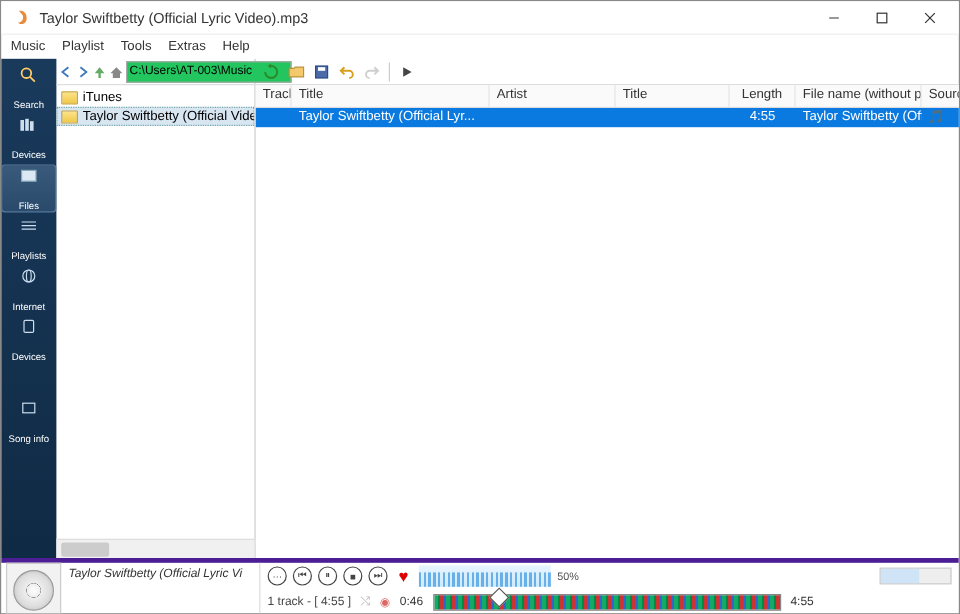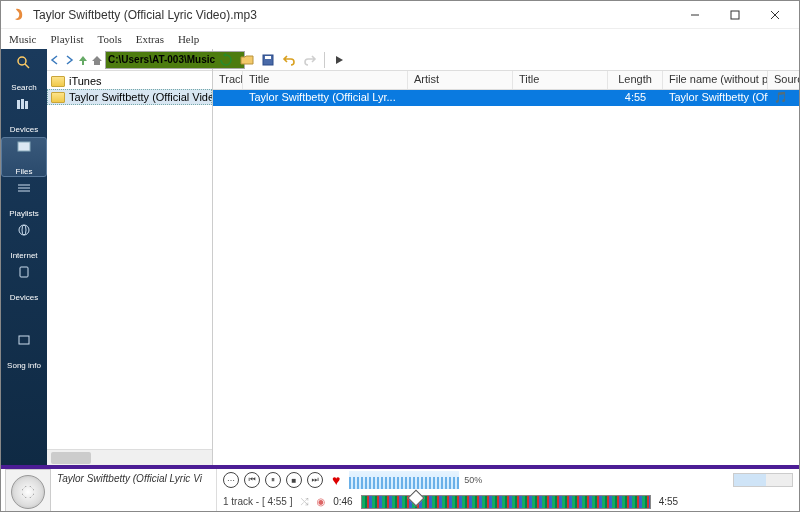--- a/index.html
+++ b/index.html
@@ -2,31 +2,31 @@
 <html><head>
 <meta charset="utf-8">
 <style>
   * { box-sizing: border-box; margin: 0; padding: 0; font-family: "Segoe UI", Tahoma, sans-serif; }
   body { background: #fff; width: 800px; height: 512px; overflow: hidden; border: 1px solid #888; }
   .titlebar { height: 28px; display: flex; align-items: center; padding: 0 4px; background: #fff; border-bottom: 1px solid #eee; }
   .titlebar .app-icon { width: 16px; height: 16px; margin: 0 6px; }
   .titlebar .title { font-size: 12px; flex: 1; color: #333; }
   .winbtn { width: 40px; height: 26px; display: flex; align-items: center; justify-content: center; color: #333; }
   .menubar { height: 20px; display: flex; align-items: center; padding: 0 8px; gap: 14px; font-size: 11px; color: #333; }
-  .menubar span { cursor: default; font-family: Liberation Serif, serif; }
+  .menubar span { cursor: default; }
   .content { display: flex; height: 416px; }
   .vtabs { width: 50px; background: linear-gradient(#1a3a5c,#0f2a44); display: flex; flex-direction: column; align-items: center; padding-top: 4px; gap: 2px; }
   .vtab { width: 46px; height: 40px; display: flex; flex-direction: column; align-items: center; justify-content: center; color: #fff; font-size: 8px; border: 1px solid transparent; gap: 14px; }
   .vtab.spacer { height: 24px; visibility: hidden; }
   .vtab.active { background: linear-gradient(#3a5a7c,#2a4a6c); border: 1px solid #5a7a9c; border-radius: 3px; }
   .vtab .ic { width: 18px; height: 14px; }
   .filepane { width: 166px; border-right: 1px solid #ccc; display: flex; flex-direction: column; }
   .navbar { height: 22px; display: flex; align-items: center; gap: 2px; padding: 0 2px; border-bottom: 1px solid #ddd; }
   .navic { width: 16px; height: 16px; display: flex; align-items: center; justify-content: center; font-size: 10px; color: #555; }
-  .pathbox { flex: 1; height: 18px; border: 1px solid #aaa; font-size: 10px; padding: 0 2px; background: #4d7c0f; font-weight: bold; }
+  .pathbox { flex: 1; height: 18px; border: 1px solid #aaa; font-size: 10px; padding: 0 2px; background: #22c55e; }
   .tree { flex: 1; font-size: 11px; padding: 2px 0; overflow: hidden; }
   .tree-item { height: 16px; display: flex; align-items: center; gap: 4px; padding: 0 4px; white-space: nowrap; overflow: hidden; }
   .tree-item.sel { background: #d8e6f2; outline: 1px dotted #7aa; outline-offset: -1px; }
   .folder-ic { width: 14px; height: 11px; background: linear-gradient(#fde38a,#f0c94a); border: 1px solid #c9a53a; border-radius: 1px; flex: none; }
   .tree-scroll { height: 16px; background: #f0f0f0; border-top: 1px solid #ddd; position: relative; }
   .tree-thumb { position: absolute; left: 4px; top: 2px; width: 40px; height: 12px; background: #ccc; border-radius: 2px; }
   .mainpane { flex: 1; display: flex; flex-direction: column; }
   .toolbar2 { height: 22px; display: flex; align-items: center; gap: 3px; padding: 0 4px; border-bottom: 1px solid #ddd; }
   .tbtn { width: 18px; height: 18px; display: flex; align-items: center; justify-content: center; }
   .header-row { height: 19px; display: flex; background: #fafafa; border-bottom: 1px solid #ddd; }

